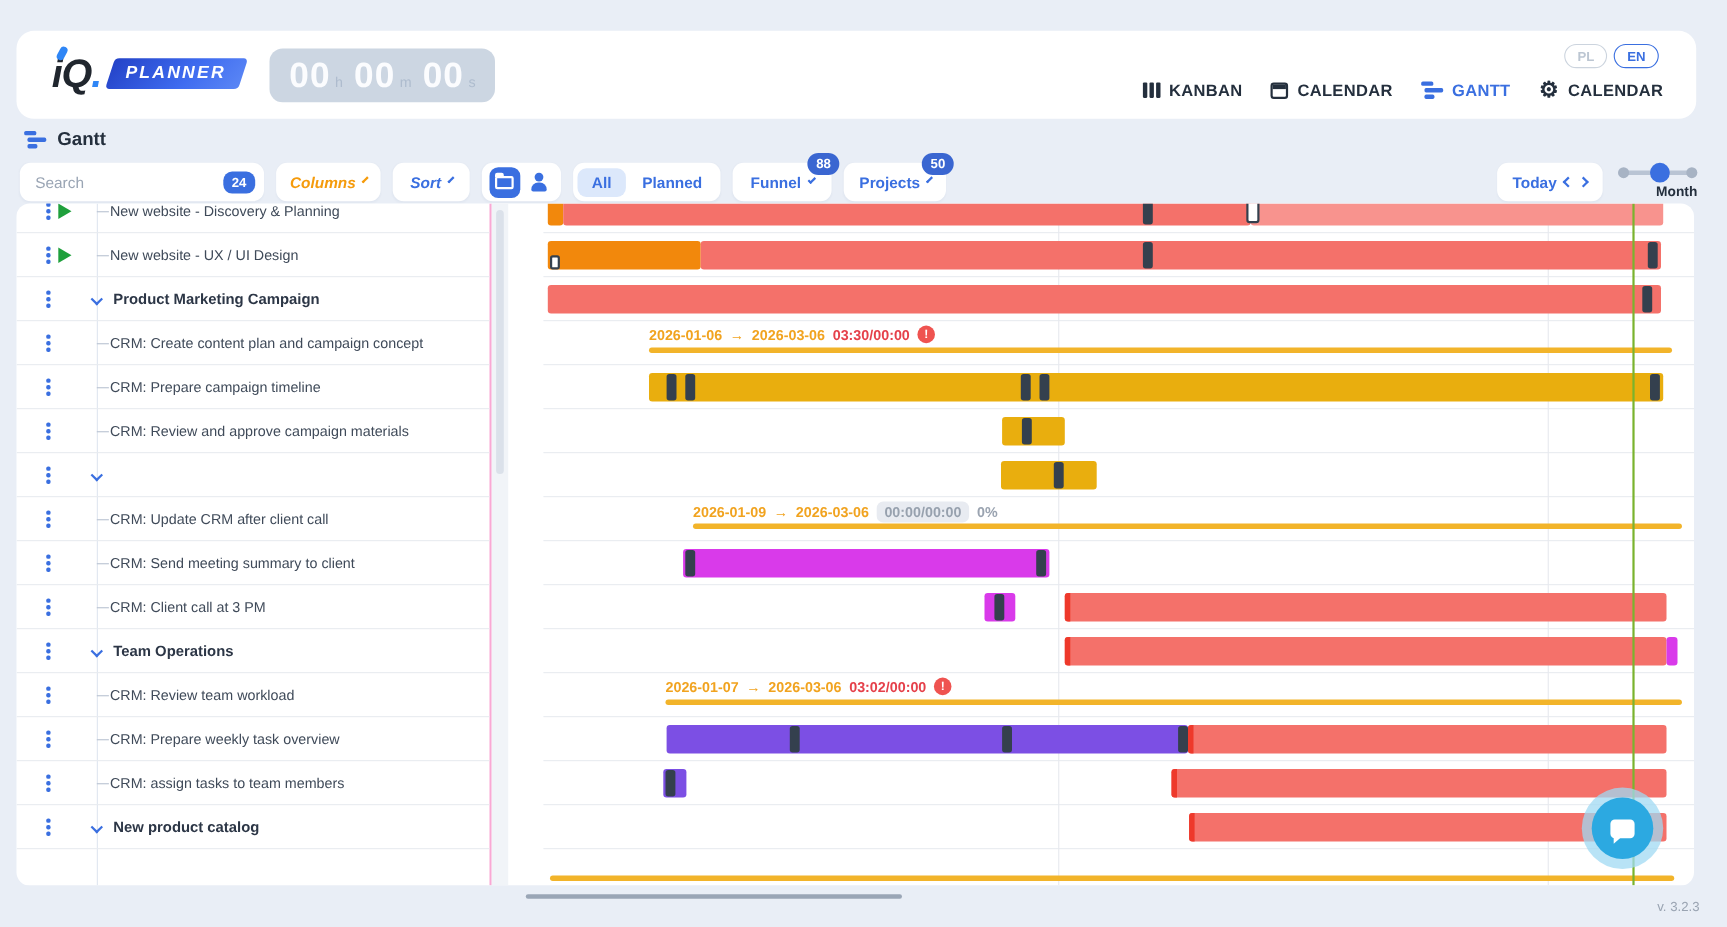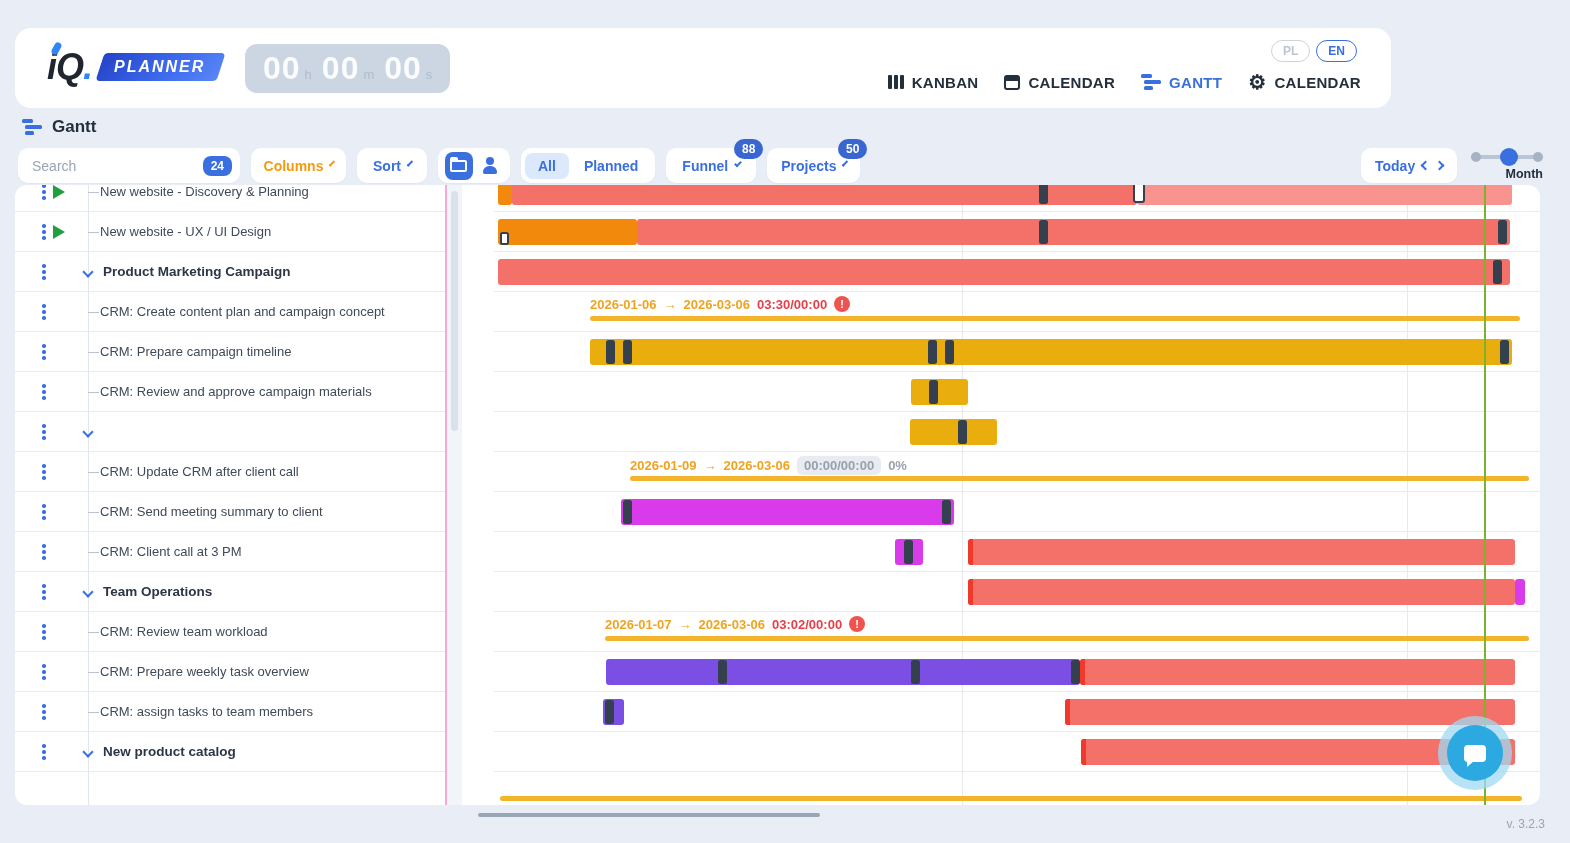--- a/index.html
+++ b/index.html
@@ -1,20 +1,20 @@
 <!DOCTYPE html>
 <html><head>
 <meta charset="utf-8">
 <style>
   * { margin:0; padding:0; box-sizing:border-box; }
   html,body { width:1570px; height:843px; }
   body { font-family:"Liberation Sans", sans-serif; background:#e9eef6; position:relative; overflow:hidden; }
 
   
-  .header-card { position:absolute; left:15px; top:28px; width:1376px; height:80px;
+  .header-card { position:absolute; left:15px; top:28px; width:1527px; height:80px;
     background:#fff; border-radius:16px; }
   .logo-wrap { position:absolute; left:32px; top:18px; display:flex; align-items:center; }
   .logo-iq { font-size:36px; font-weight:900; font-style:italic; color:#20262e; letter-spacing:-1px; position:relative; }
   .logo-iq .dot { color:#2f86f6; }
   .logo-iq::before { content:""; position:absolute; left:6px; top:-4px; width:7px; height:13px;
     background:#2f86f6; border-radius:4px; transform:rotate(28deg); }
   .logo-planner { margin-left:8px; background:linear-gradient(120deg,#2443c8,#3f6cf0 60%,#5a86f5);
     color:#fff; font-weight:700; font-style:italic; font-size:16px; letter-spacing:2px;
     padding:5px 16px 5px 14px; transform:skewX(-18deg); border-radius:4px; }
   .logo-planner span { display:inline-block; transform:skewX(18deg); }
@@ -49,21 +49,21 @@
 
   
   .toolbar { position:absolute; left:18px; top:148px; height:35px; display:flex; gap:11px; }
   .pill { background:#fff; border-radius:10px; height:35px; display:flex; align-items:center;
     font-size:14px; position:relative; box-shadow:0 1px 2px rgba(30,50,90,.04); }
   .search-pill { width:222px; padding:0 8px 0 14px; justify-content:space-between; }
   .search-input { border:0; outline:0; font-size:14px; color:#5a6575; width:150px; font-family:inherit; background:transparent; }
   .search-input::placeholder { color:#9aa5b4; }
   .count-badge { background:#3a6fe0; color:#fff; font-size:12px; font-weight:700;
     border-radius:8px; padding:3px 8px; }
-  .drop-pill { padding:0 16px; gap:8px; font-weight:600; cursor:pointer; }
+  .drop-pill { padding:0 16px; gap:8px; font-weight:600; cursor:pointer;font-style:italic; }
   .columns-pill { color:#f59b0c; width:95px; justify-content:center; }
   .sort-pill { color:#3a6fe0; width:70px; justify-content:center; }
   .chev { width:7px; height:7px; border-right:2px solid; border-bottom:2px solid;
     transform:rotate(45deg); margin-top:-4px; }
   .view-pill { width:72px; justify-content:space-around; padding:0 5px; }
   .view-btn { width:28px; height:28px; border-radius:8px; display:flex; align-items:center; justify-content:center; cursor:pointer; }
   .view-btn.active { background:#3a6fe0; }
   .ic-folder { width:17px; height:12px; border:2px solid #fff; border-radius:2px; position:relative; background:#3a6fe0; }
   .ic-folder::before { content:""; position:absolute; left:-2px; top:-5px; width:8px; height:4px;
     background:#fff; border-radius:2px 2px 0 0; }

